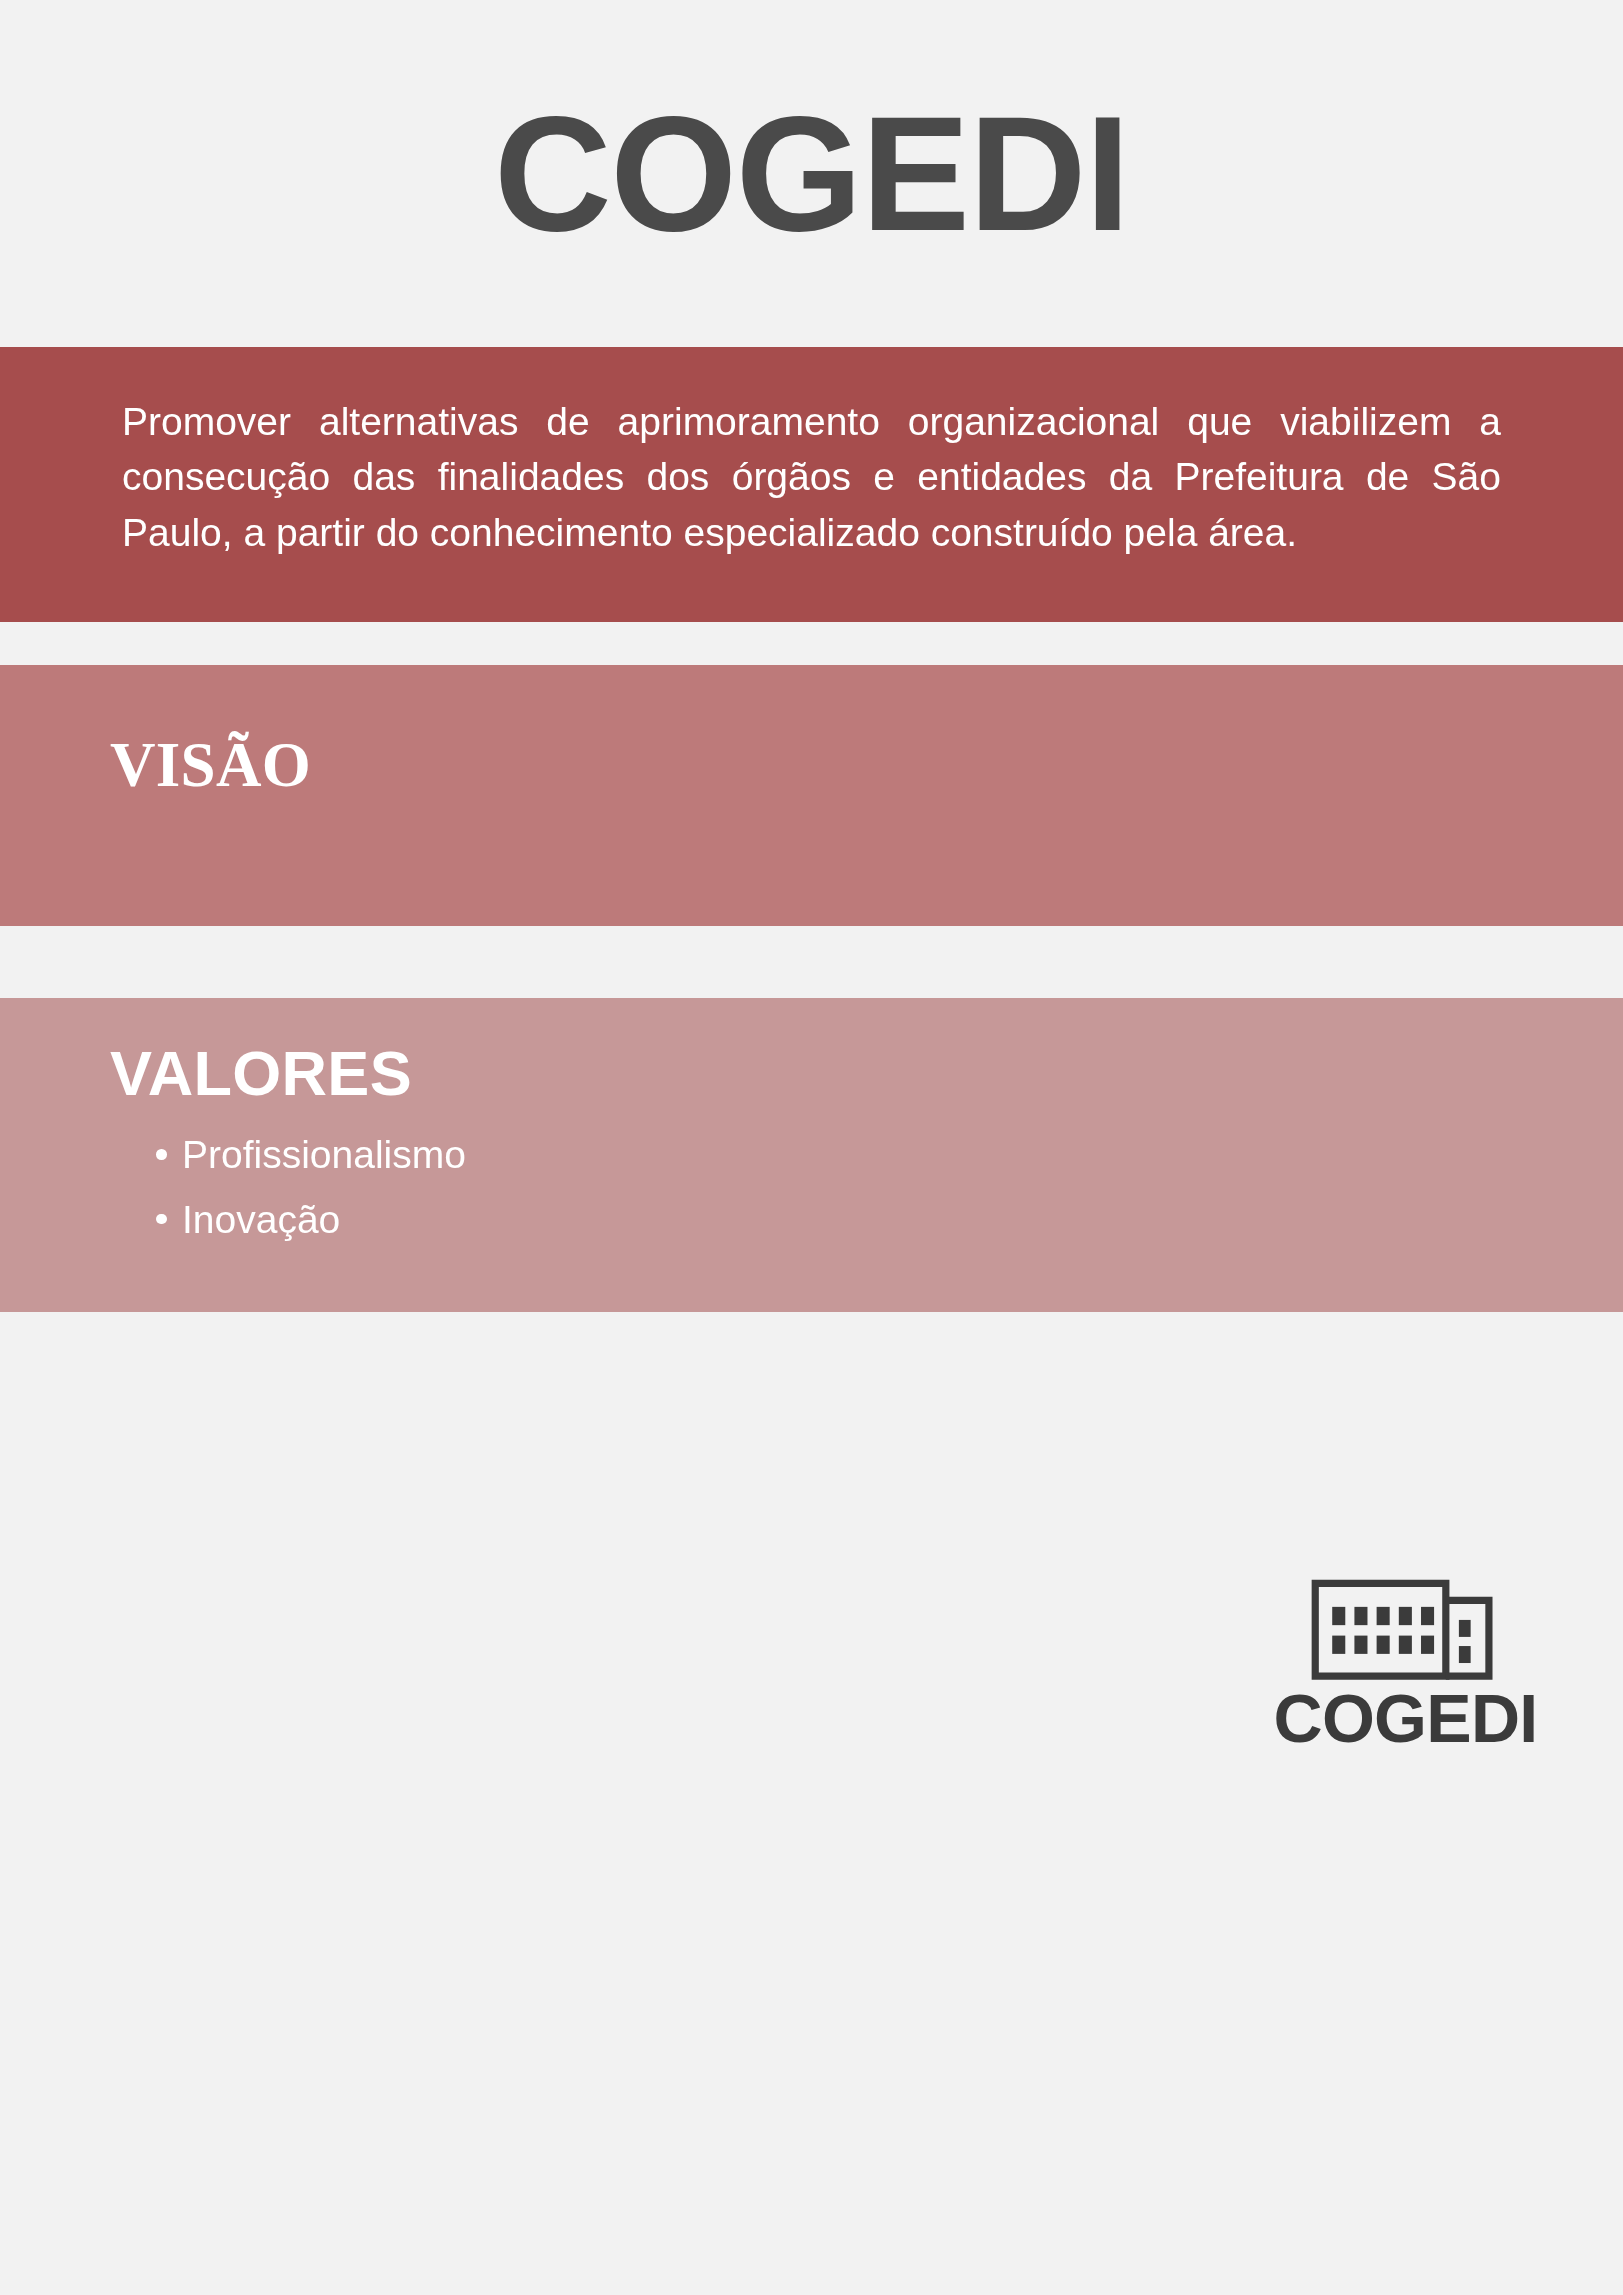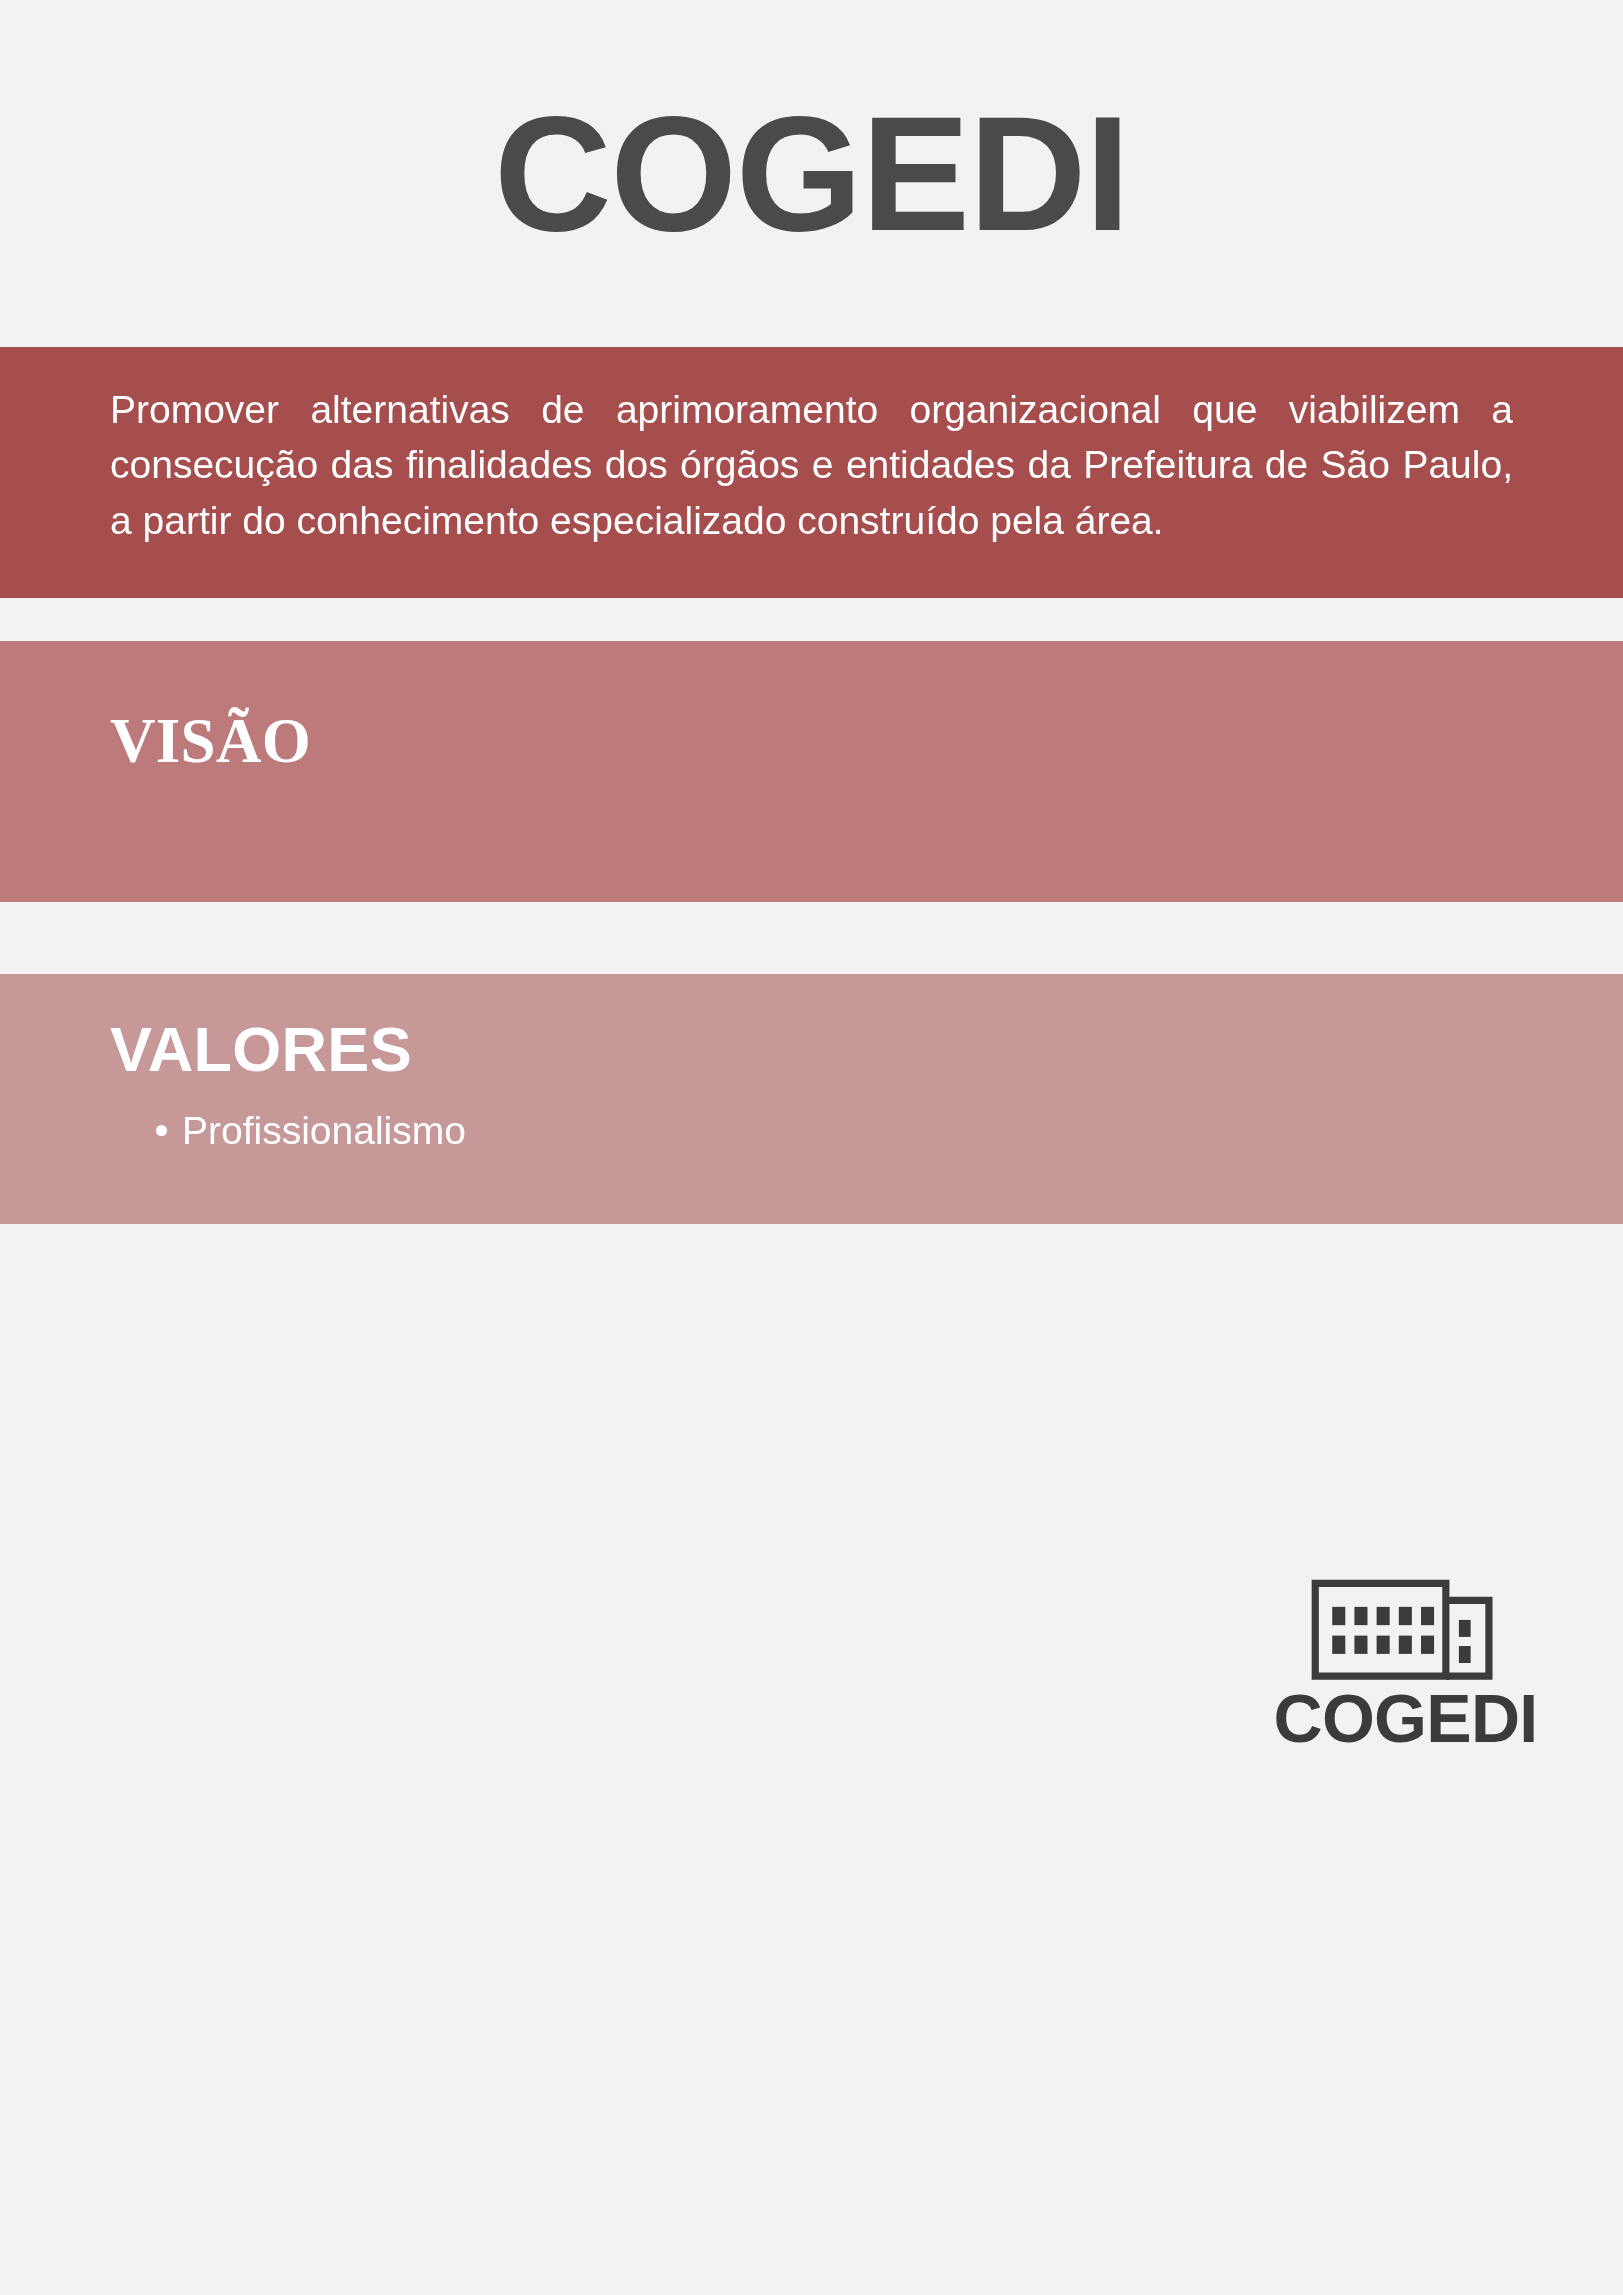--- a/index.html
+++ b/index.html
@@ -73,21 +73,21 @@
     margin: 0 0 10.5px 0;
     line-height: 1.15;
     letter-spacing: 0.3px;
   }
   .band-title-vision { margin-bottom: 39px; }
   .band-title-values { margin-bottom: 18.3px; }
 
   .band-text {
     font-size: 39px;
     line-height: 1.42;
-    margin: 0;
+    margin: 12px;
     font-weight: 400;
   }
   .justified { text-align: justify; }
 
   
   .values-cols {
     display: flex;
     gap: 0px;
     padding-left: 31px;
   }
@@ -158,20 +158,21 @@
 
   <div class="spacer-md"></div>
 
   <section class="band band-values">
     <h2 class="band-title band-title-values">VALORES</h2>
 
     <div class="values-cols">
       <div class="values-col">
         <ul>
           <li>Profissionalismo</li>
+          <li>Inovação</li>
         </ul>
       </div>
     </div>
   </section>
 
   <div class="footer">
     <svg class="footer-mark" width="190" height="111" viewBox="0 0 290 170">
       <path d="M6 22 H206 V164 H6 Z" fill="none" stroke="#3b3b3b" stroke-width="11"></path>
       <path d="M206 48 H272 V164 H206" fill="none" stroke="#3b3b3b" stroke-width="11"></path>
       <g fill="#3b3b3b">

